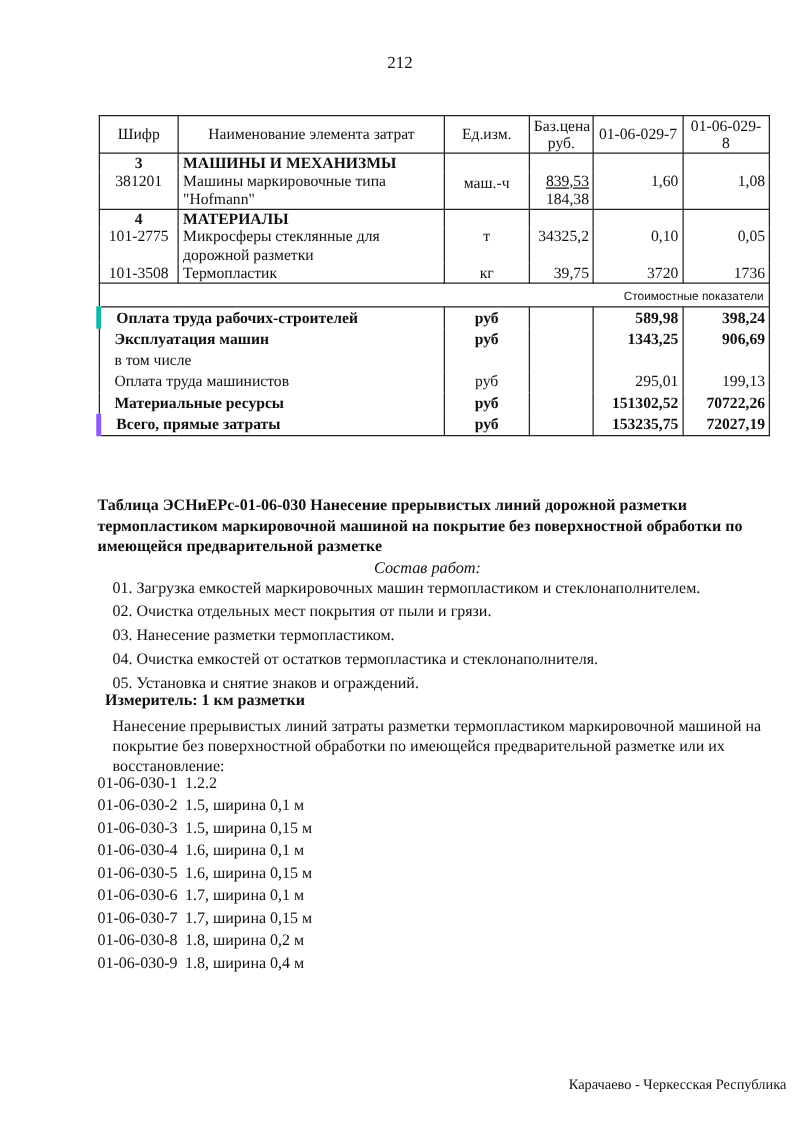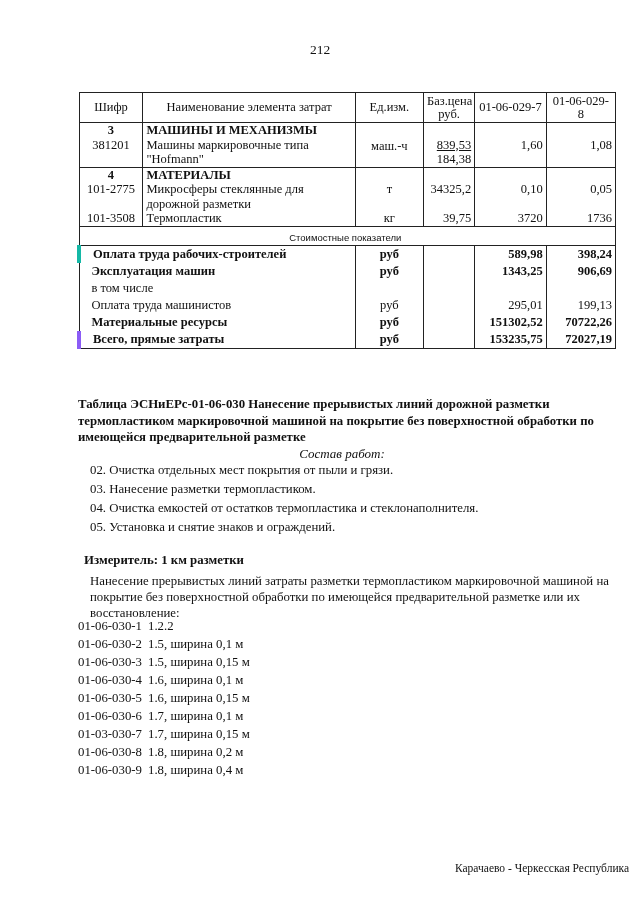--- a/index.html
+++ b/index.html
@@ -13,21 +13,21 @@
     .tbl { position: absolute; left: 77px; top: 92px; width: 539px; border-collapse: collapse; table-layout: fixed; }
     .tbl td { padding: 0 3px; vertical-align: top; line-height: 14.5px; font-size: 12.5px; }
     .c1 { width: 60px; } .c2 { width: 199px; } .c3 { width: 64px; } .c4 { width: 48px; } .c5 { width: 67px; } .c6 { width: 65px; }
     .tbl .hdr td { border: 1px solid #222; text-align: center; vertical-align: middle; height: 29px; line-height: 13px; }
     .vl { border-left: 1px solid #222; border-right: 1px solid #222; }
     .bbot { border-bottom: 1px solid #222; }
     .center { text-align: center; }
     .right { text-align: right; }
     .bold { font-weight: bold; }
     .u { text-decoration: underline; }
-    .sans-small { font-family: "Liberation Sans", sans-serif; font-size: 9.5px !important; text-align: center; line-height: 13px !important; }
+    .sans-small { font-family: "Liberation Sans", sans-serif; font-size: 9.5px !important; text-align: right; line-height: 13px !important; }
     .cost td { line-height: 17px; }
     .cost .lbl { padding-left: 12px; }
 
     .title { position: absolute; left: 78px; top: 396px; width: 545px; font-weight: bold; font-size: 12.8px; line-height: 16.5px; }
     .subtitle { position: absolute; left: 0; width: 640px; top: 446px; text-align: center; font-style: italic; font-size: 13px; margin-left: 22px; }
     .works { position: absolute; left: 90px; top: 461px; font-size: 12.8px; line-height: 19px; }
     .meter { position: absolute; left: 84px; top: 553px; font-weight: bold; font-size: 12.8px; }
     .desc { position: absolute; left: 90px; top: 573px; width: 530px; font-size: 12.8px; line-height: 16px; }
     .codes { position: absolute; left: 78px; top: 617px; font-size: 12.8px; line-height: 18px; }
     .codes .row { display: flex; }
@@ -150,20 +150,21 @@
         <td class="vl bbot"></td>
         <td class="vl right bold bbot">153235,75</td>
         <td class="vl right bold bbot">72027,19</td>
       </tr>
     </tbody>
 </table>
 
 <div class="title">Таблица  ЭСНиЕРс-01-06-030  Нанесение прерывистых линий дорожной разметки термопластиком маркировочной машиной на покрытие без поверхностной обработки по имеющейся предварительной разметке</div>
 <div class="subtitle">Состав работ:</div>
 <div class="works">
+  <div>01. Загрузка емкостей маркировочных машин термопластиком и стеклонаполнителем.</div>
   <div>02. Очистка отдельных мест покрытия от пыли и грязи.</div>
   <div>03. Нанесение разметки термопластиком.</div>
   <div>04. Очистка емкостей от остатков термопластика и стеклонаполнителя.</div>
   <div>05. Установка и снятие знаков и ограждений.</div>
 </div>
 <div class="meter">Измеритель: 1 км разметки</div>
 <div class="desc">Нанесение прерывистых линий затраты разметки термопластиком маркировочной машиной на покрытие без поверхностной обработки по имеющейся предварительной разметке или их восстановление:</div>
 <div class="codes" id="codes">
     <div class="row">
       <span class="code">01-06-030-1</span>
@@ -183,21 +184,21 @@
     </div>
     <div class="row">
       <span class="code">01-06-030-5</span>
       <span>1.6, ширина 0,15 м</span>
     </div>
     <div class="row">
       <span class="code">01-06-030-6</span>
       <span>1.7, ширина 0,1 м</span>
     </div>
     <div class="row">
-      <span class="code">01-03-030-7</span>
+      <span class="code">01-06-030-7</span>
       <span>1.7, ширина 0,15 м</span>
     </div>
     <div class="row">
       <span class="code">01-06-030-8</span>
       <span>1.8, ширина 0,2 м</span>
     </div>
     <div class="row">
       <span class="code">01-06-030-9</span>
       <span>1.8, ширина 0,4 м</span>
     </div>

